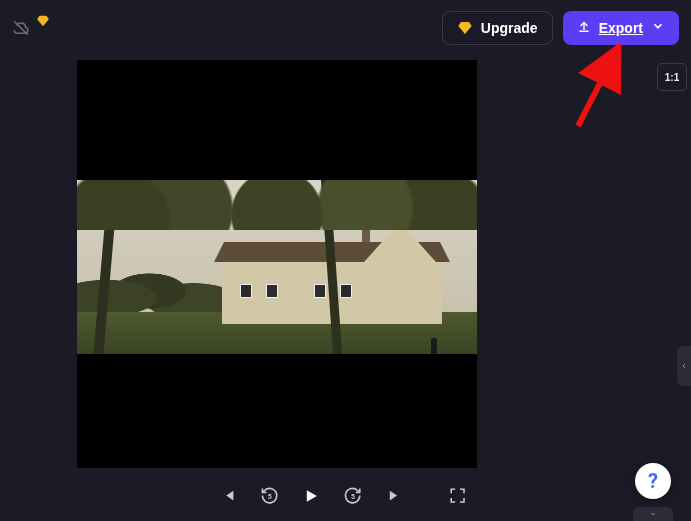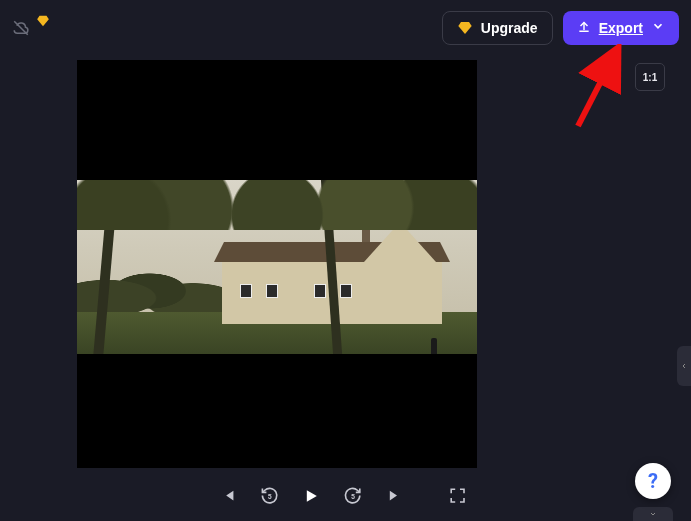--- a/index.html
+++ b/index.html
@@ -148,21 +148,21 @@
   .person{position:absolute; right:40px; bottom:0; width:6px;height:16px;background:#1a1a1a;border-radius:2px 2px 0 0;}
   .forest{position:absolute;left:0;bottom:28px;width:145px;height:70px;
     background:
       radial-gradient(ellipse at 20% 60%, #3c4226 30%, transparent 31%),
       radial-gradient(ellipse at 50% 50%, #343a21 35%, transparent 36%),
       radial-gradient(ellipse at 80% 65%, #3e4427 28%, transparent 29%);
   }
 
   .aspect-btn {
     position: absolute;
-    right: 26px;
+    right: 4px;
     top: 63px;
     width: 30px; height: 28px;
     border: 1px solid #3a3b47;
     border-radius: 5px;
     background: transparent;
     color: #e8e8ee;
     font-size: 10px;
     font-weight:600;
     display:flex;align-items:center;justify-content:center;
     cursor:pointer;

